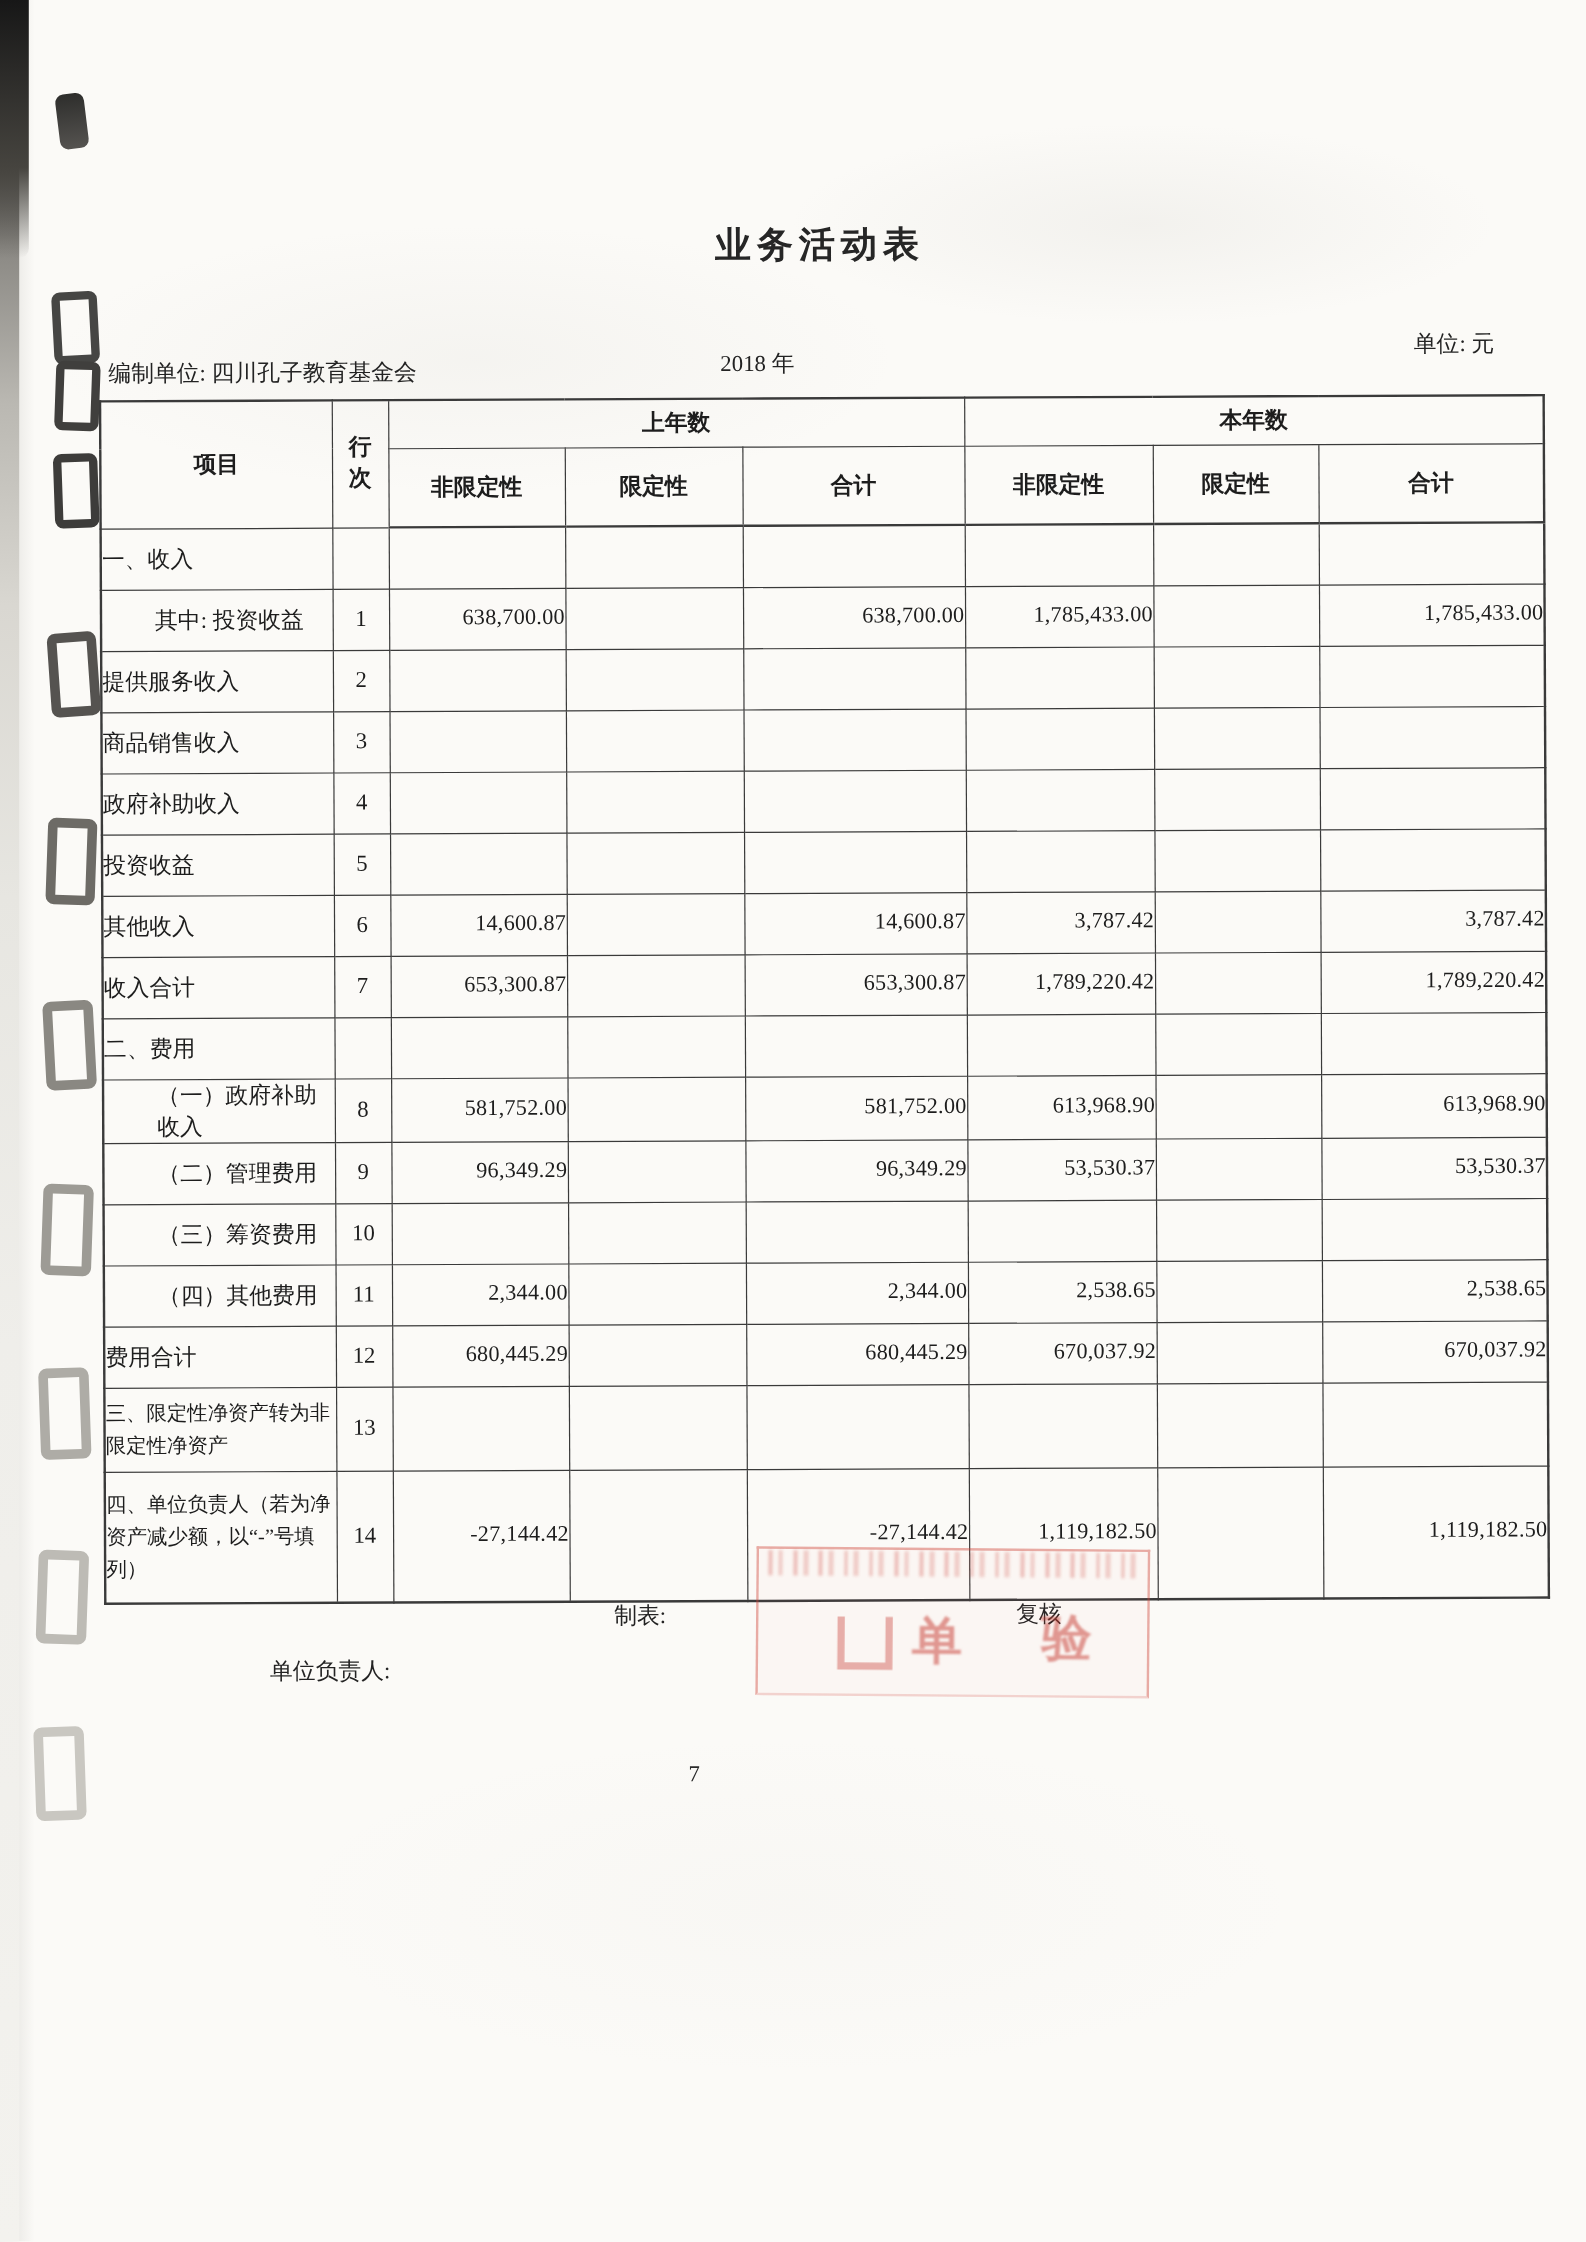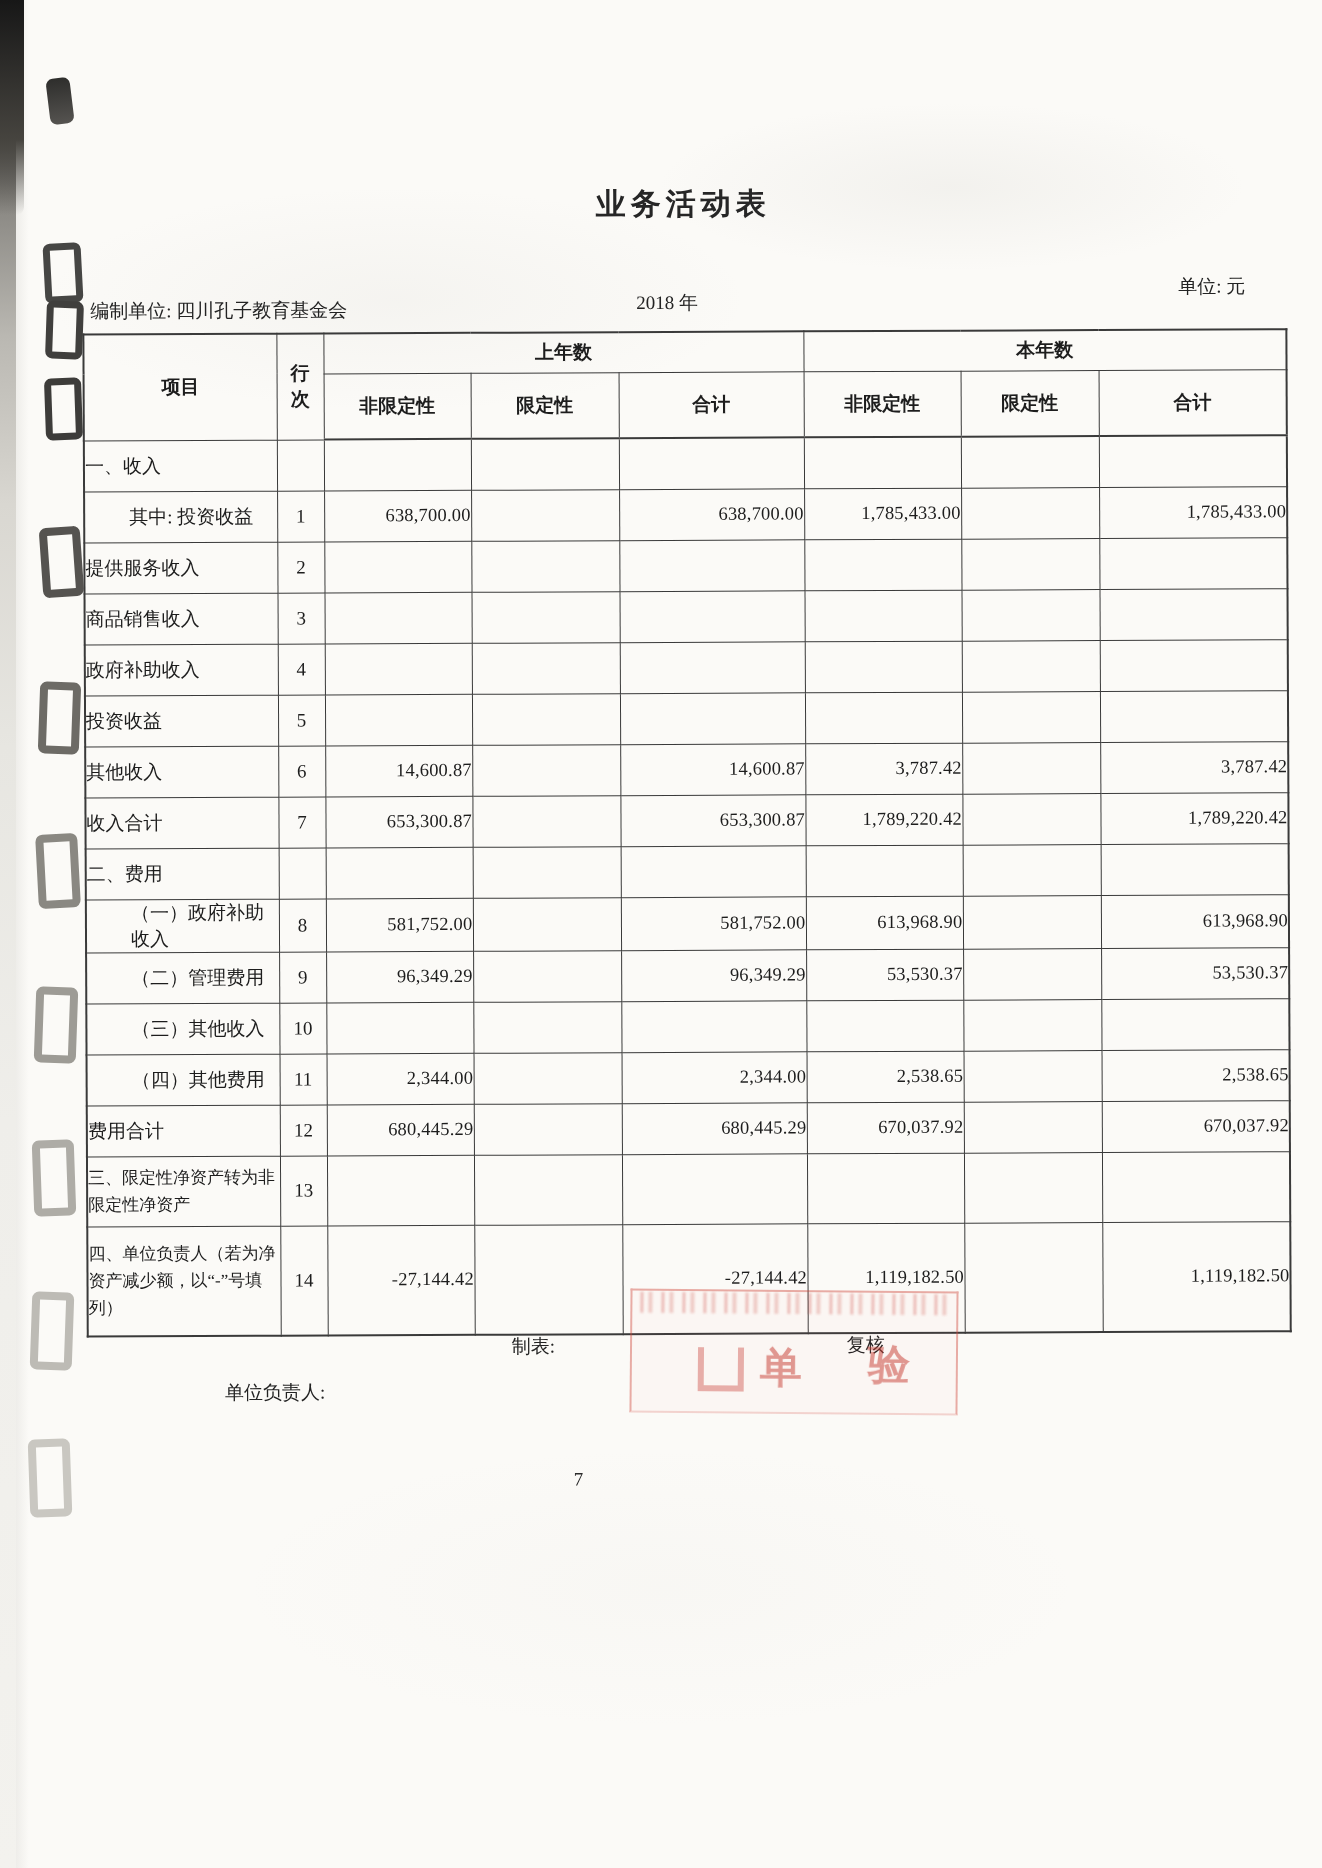--- a/index.html
+++ b/index.html
@@ -31,21 +31,21 @@
   .h8{left:35px;top:987px;width:26px;height:60px;border:8px solid #9d9b95;transform:rotate(2deg);}
   .h9{left:33px;top:1140px;width:26px;height:60px;border:8px solid #aeaca6;transform:rotate(-2deg);}
   .h10{left:31px;top:1292px;width:26px;height:62px;border:8px solid #bdbbb5;transform:rotate(2deg);}
   .h11{left:29px;top:1439px;width:26px;height:62px;border:8px solid #c9c7c1;transform:rotate(-2deg);}
   
   .content{position:absolute;inset:0;transform:rotate(-0.25deg);z-index:2;}
   .title{position:absolute;top:184px;left:85px;width:1203px;text-align:center;
     font-size:30px;font-weight:600;letter-spacing:5px;color:#262626;}
   .meta{position:absolute;top:296px;left:85px;width:1203px;height:34px;font-size:19px;color:#232323;}
   .meta .prep{position:absolute;left:8px;top:0;}
-  .meta .year{position:absolute;left:554px;top:-6px;}
+  .meta .year{position:absolute;left:518px;top:-6px;}
   .meta .unit{position:absolute;right:40px;top:-20px;}
   table.act{position:absolute;top:331px;left:85px;width:1203px;border-collapse:collapse;table-layout:fixed;
     font-size:19px;color:#1d1d1d;}
   table.act,table.act th,table.act td{border:1.7px solid #3a3a3a;}
   table.act{border-width:2.2px;}
   table.act thead tr.ra{height:40px;}
   table.act thead tr.rb{height:66px;}
   table.act thead tr.rb th{border-bottom-width:2.3px;}
   table.act th{font-weight:600;text-align:center;vertical-align:middle;padding:0;}
   table.act th.rowno span{display:inline-block;width:1.15em;line-height:26px;}
@@ -240,21 +240,21 @@
           <td class="item ind1">（二）管理费用</td>
           <td class="rowno">9</td>
           <td class="num">96,349.29</td>
           <td class="num"></td>
           <td class="num">96,349.29</td>
           <td class="num">53,530.37</td>
           <td class="num"></td>
           <td class="num">53,530.37</td>
         </tr>
         <tr>
-          <td class="item ind1">（三）其他收入</td>
+          <td class="item ind1">（三）筹资费用</td>
           <td class="rowno">10</td>
           <td class="num"></td>
           <td class="num"></td>
           <td class="num"></td>
           <td class="num"></td>
           <td class="num"></td>
           <td class="num"></td>
         </tr>
         <tr>
           <td class="item ind1">（四）其他费用</td>

